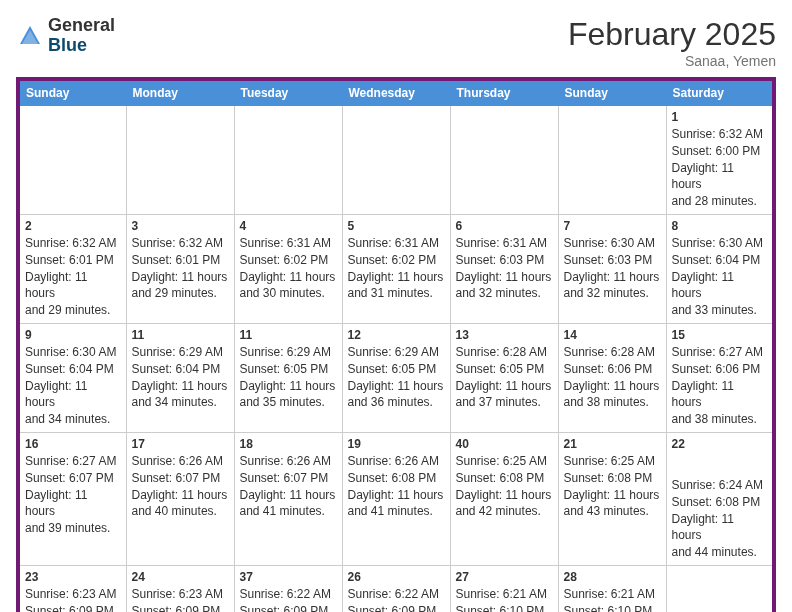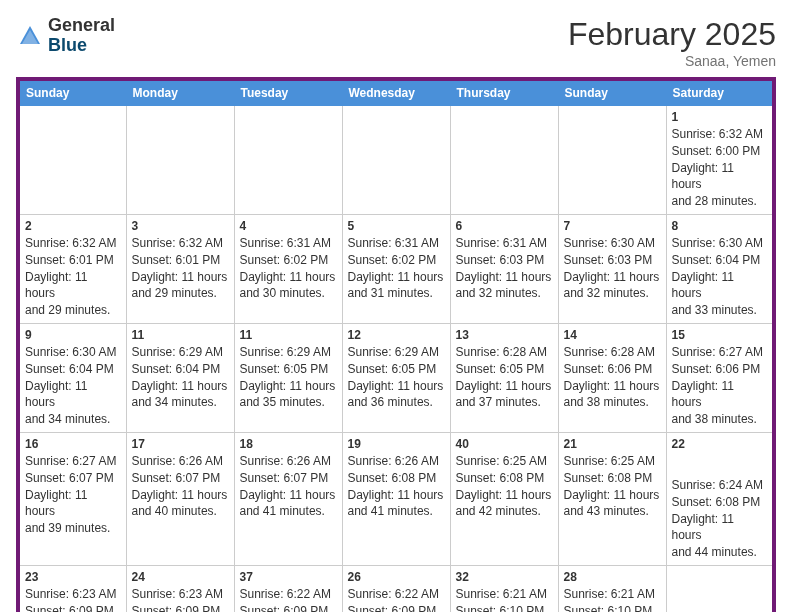--- a/index.html
+++ b/index.html
@@ -316,21 +316,21 @@
 and 46 minutes.</div>
         </td>
         <td>
           <span class="day-num">26</span>
           <div class="day-info" style="white-space: pre-line;">Sunrise: 6:22 AM
 Sunset: 6:09 PM
 Daylight: 11 hours
 and 47 minutes.</div>
         </td>
         <td>
-          <span class="day-num">32</span>
+          <span class="day-num">27</span>
           <div class="day-info" style="white-space: pre-line;">Sunrise: 6:21 AM
 Sunset: 6:10 PM
 Daylight: 11 hours
 and 48 minutes.</div>
         </td>
         <td>
           <span class="day-num">28</span>
           <div class="day-info" style="white-space: pre-line;">Sunrise: 6:21 AM
 Sunset: 6:10 PM
 Daylight: 11 hours

